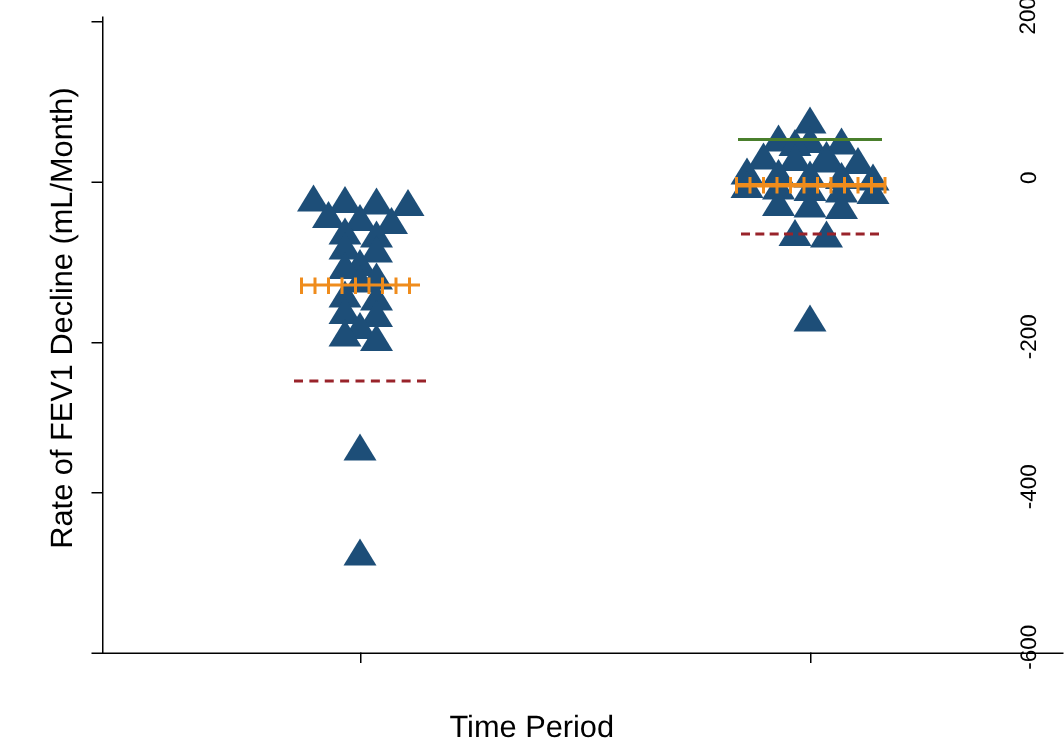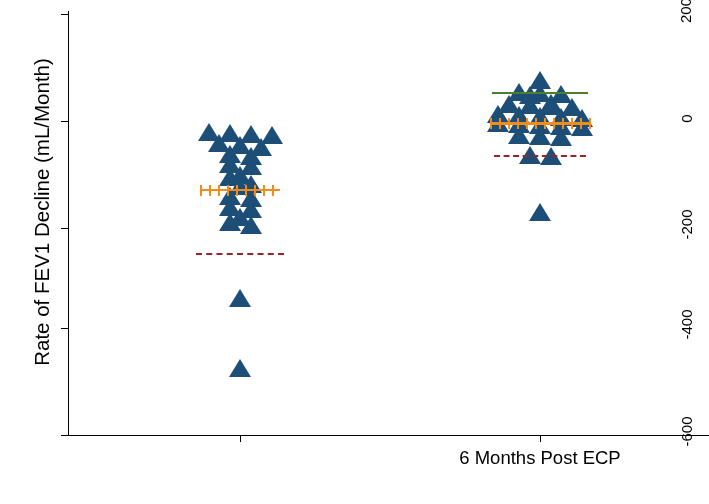--- a/index.html
+++ b/index.html
@@ -69,22 +69,22 @@
   <div class="ytick" style="top:228px;"></div>
   <div class="ytick" style="top:328px;"></div>
   <div class="ytick" style="top:435px;"></div>
 
   <div class="axis-line" id="y-axis"></div>
   <div class="axis-line" id="x-axis"></div>
 
   <div class="xtick" style="left:240px;"></div>
   <div class="xtick" style="left:540px;"></div>
 
-  <div class="xtick-label" style="left:540px;">6 Months Post ECP</div>
 
+  <div class="xlabel">Time Period</div>
 
   <div id="data-layer">
       <div class="tri" title="-20" style="left: 197.5px; top: 122.7px;"></div>
       <div class="tri" title="-22" style="left: 218.5px; top: 123.77px;"></div>
       <div class="tri" title="-24" style="left: 239.5px; top: 124.84px;"></div>
       <div class="tri" title="-26" style="left: 260.5px; top: 125.91px;"></div>
       <div class="tri" title="-42" style="left: 208px; top: 134.47px;"></div>
       <div class="tri" title="-45" style="left: 229px; top: 136.075px;"></div>
       <div class="tri" title="-48" style="left: 250px; top: 137.68px;"></div>
       <div class="tri" title="-62" style="left: 218.5px; top: 145.17px;"></div>

